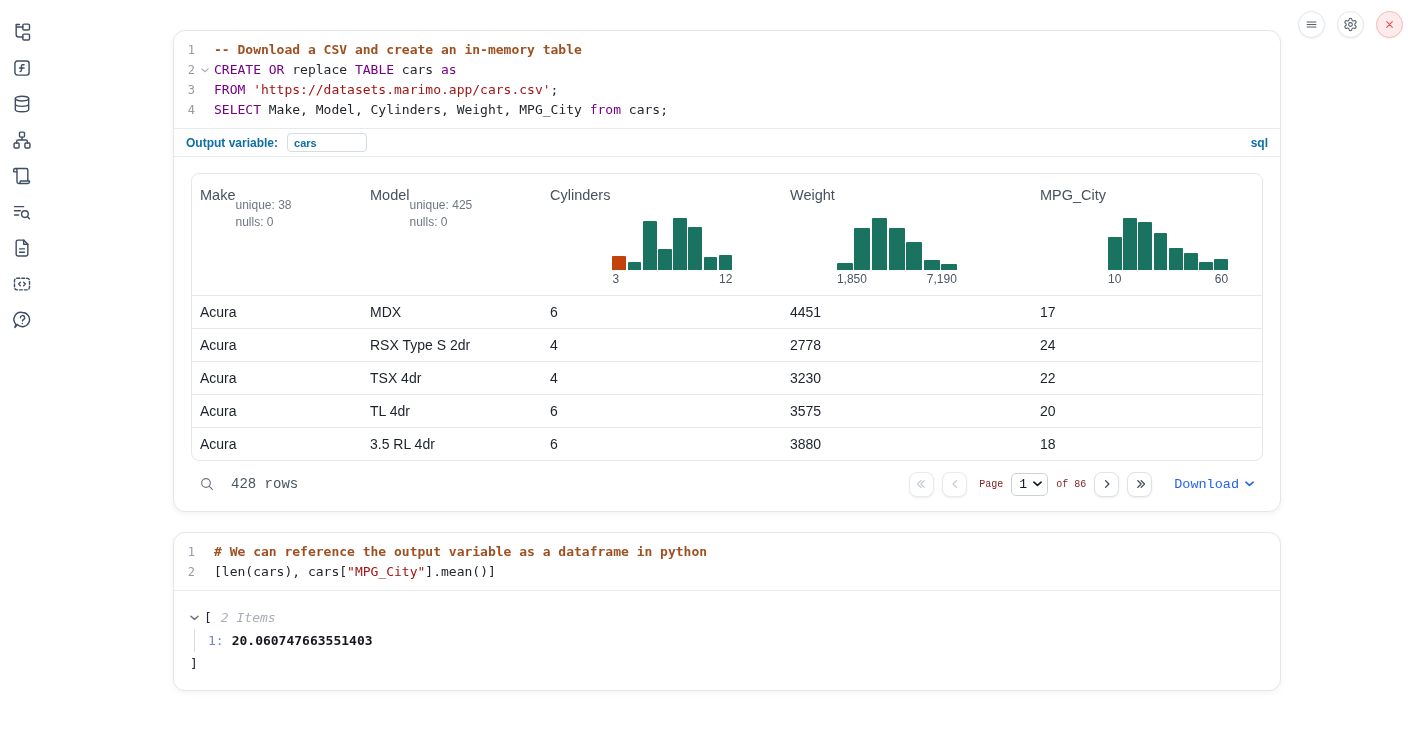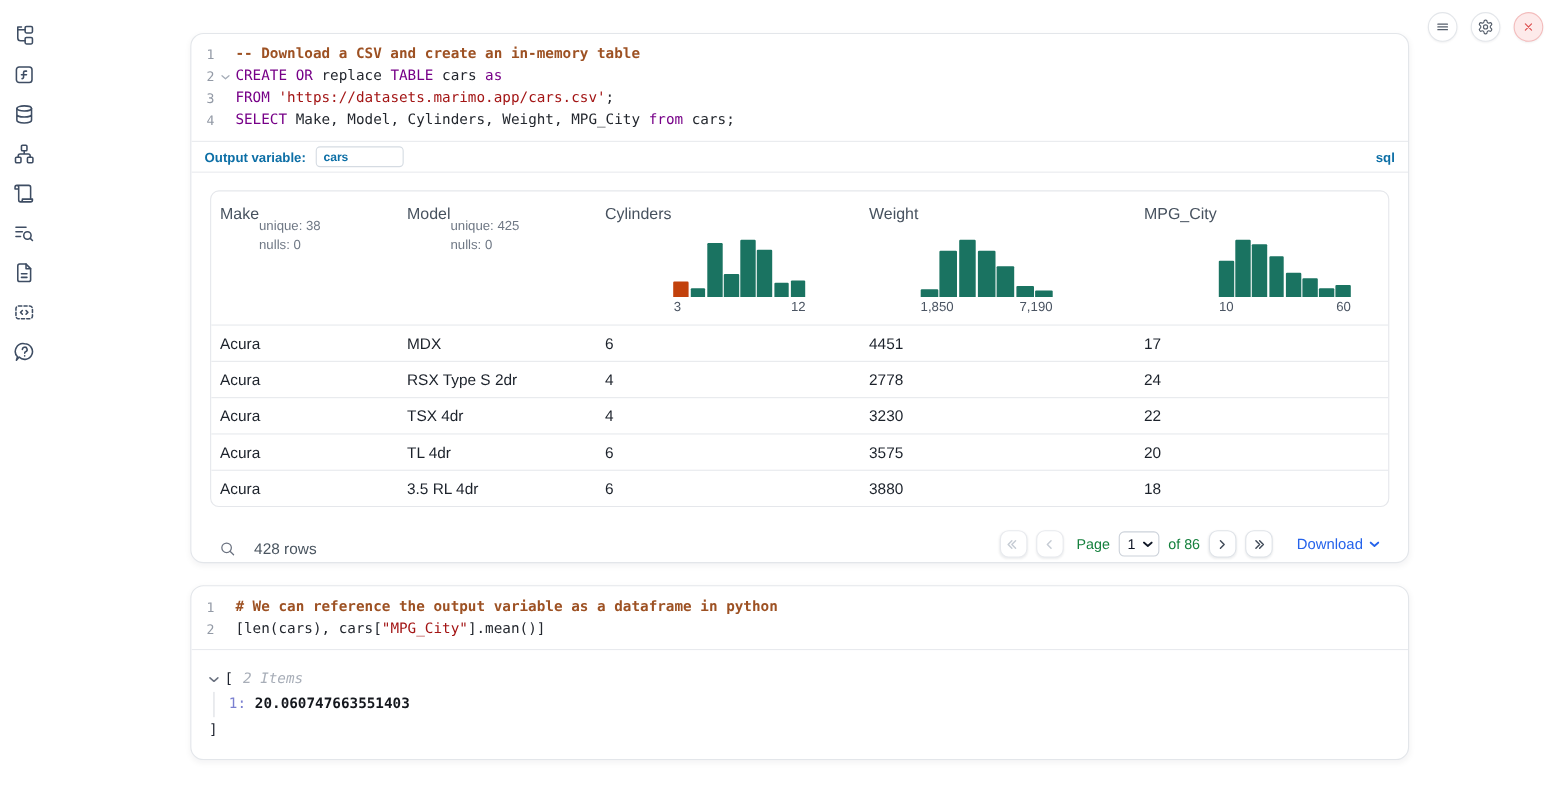--- a/index.html
+++ b/index.html
@@ -73,33 +73,33 @@
   .th-label { font-size:14.5px; color:#47525f; }
   .th-stats { margin-top:10px; font-size:12px; color:#6f7885; line-height:16.5px; }
   .hist-wrap { margin-top:auto; width:120px; margin-left:2px; }
   .hist { display:flex; align-items:flex-end; gap:1.5px; height:52px; }
   .hist-bar { flex:1; border-radius:1px 1px 0 0; }
   .hist-labels { display:flex; justify-content:space-between; font-size:12px; color:#4b5563; margin-top:2px; }
   .trow { height:33px; border-top:1px solid #e7e9ed; align-items:center; font-size:14px; color:#1c222b; }
   .td { padding:0 8px; overflow:hidden; white-space:nowrap; }
 
   
-  .tfoot { height:46px; display:flex; align-items:flex-end; padding:0 6px; }
+  .tfoot { height:46px; display:flex; align-items:center; padding:0 6px;font-family:Liberation Mono, monospace; }
   .search-btn { margin-left:2px; color:#6b7280; cursor:pointer; }
   .search-btn svg { width:16px; height:16px; stroke:currentColor; fill:none; stroke-width:1.7; stroke-linecap:round; }
   .rowcount { margin-left:16px; font-size:14px; color:#4a5560; }
   .pager { margin-left:auto; display:flex; align-items:center; gap:8px; }
   .pg-btn {
     width:25px; height:25px; border:1px solid #dfe3e8; border-radius:8px; background:#fff;
     box-shadow:0 1px 2px rgba(15,23,42,.08);
     display:flex; align-items:center; justify-content:center; color:#414b59; cursor:pointer;
   }
   .pg-btn.disabled { color:#c6ccd4; border-color:#e8eaee; }
   .pg-btn svg { width:12px; height:12px; stroke:currentColor; fill:none; stroke-width:1.8; stroke-linecap:round; stroke-linejoin:round; }
-  .pg-label { font-size:13px; color:#15803d; }
+  .pg-label { font-size:10px; color:#7f1d1d; }
   .pg-label.page { margin-left:4px; }
   .pg-select {
     width:37px; height:23px; border:1px solid #ccd2da; border-radius:5px; background:#fff;
     display:flex; align-items:center; justify-content:space-between; padding:0 5px 0 7px;
     font-size:13px; color:#111827; cursor:pointer;
   }
   .pg-select svg, .download svg { width:9px; height:6px; stroke:currentColor; fill:none; stroke-width:1.8; stroke-linecap:round; stroke-linejoin:round; }
   .download { margin-left:14px; margin-right:3px; display:flex; align-items:center; gap:6px;
     color:#2563eb; font-size:13.5px; cursor:pointer; }
 

